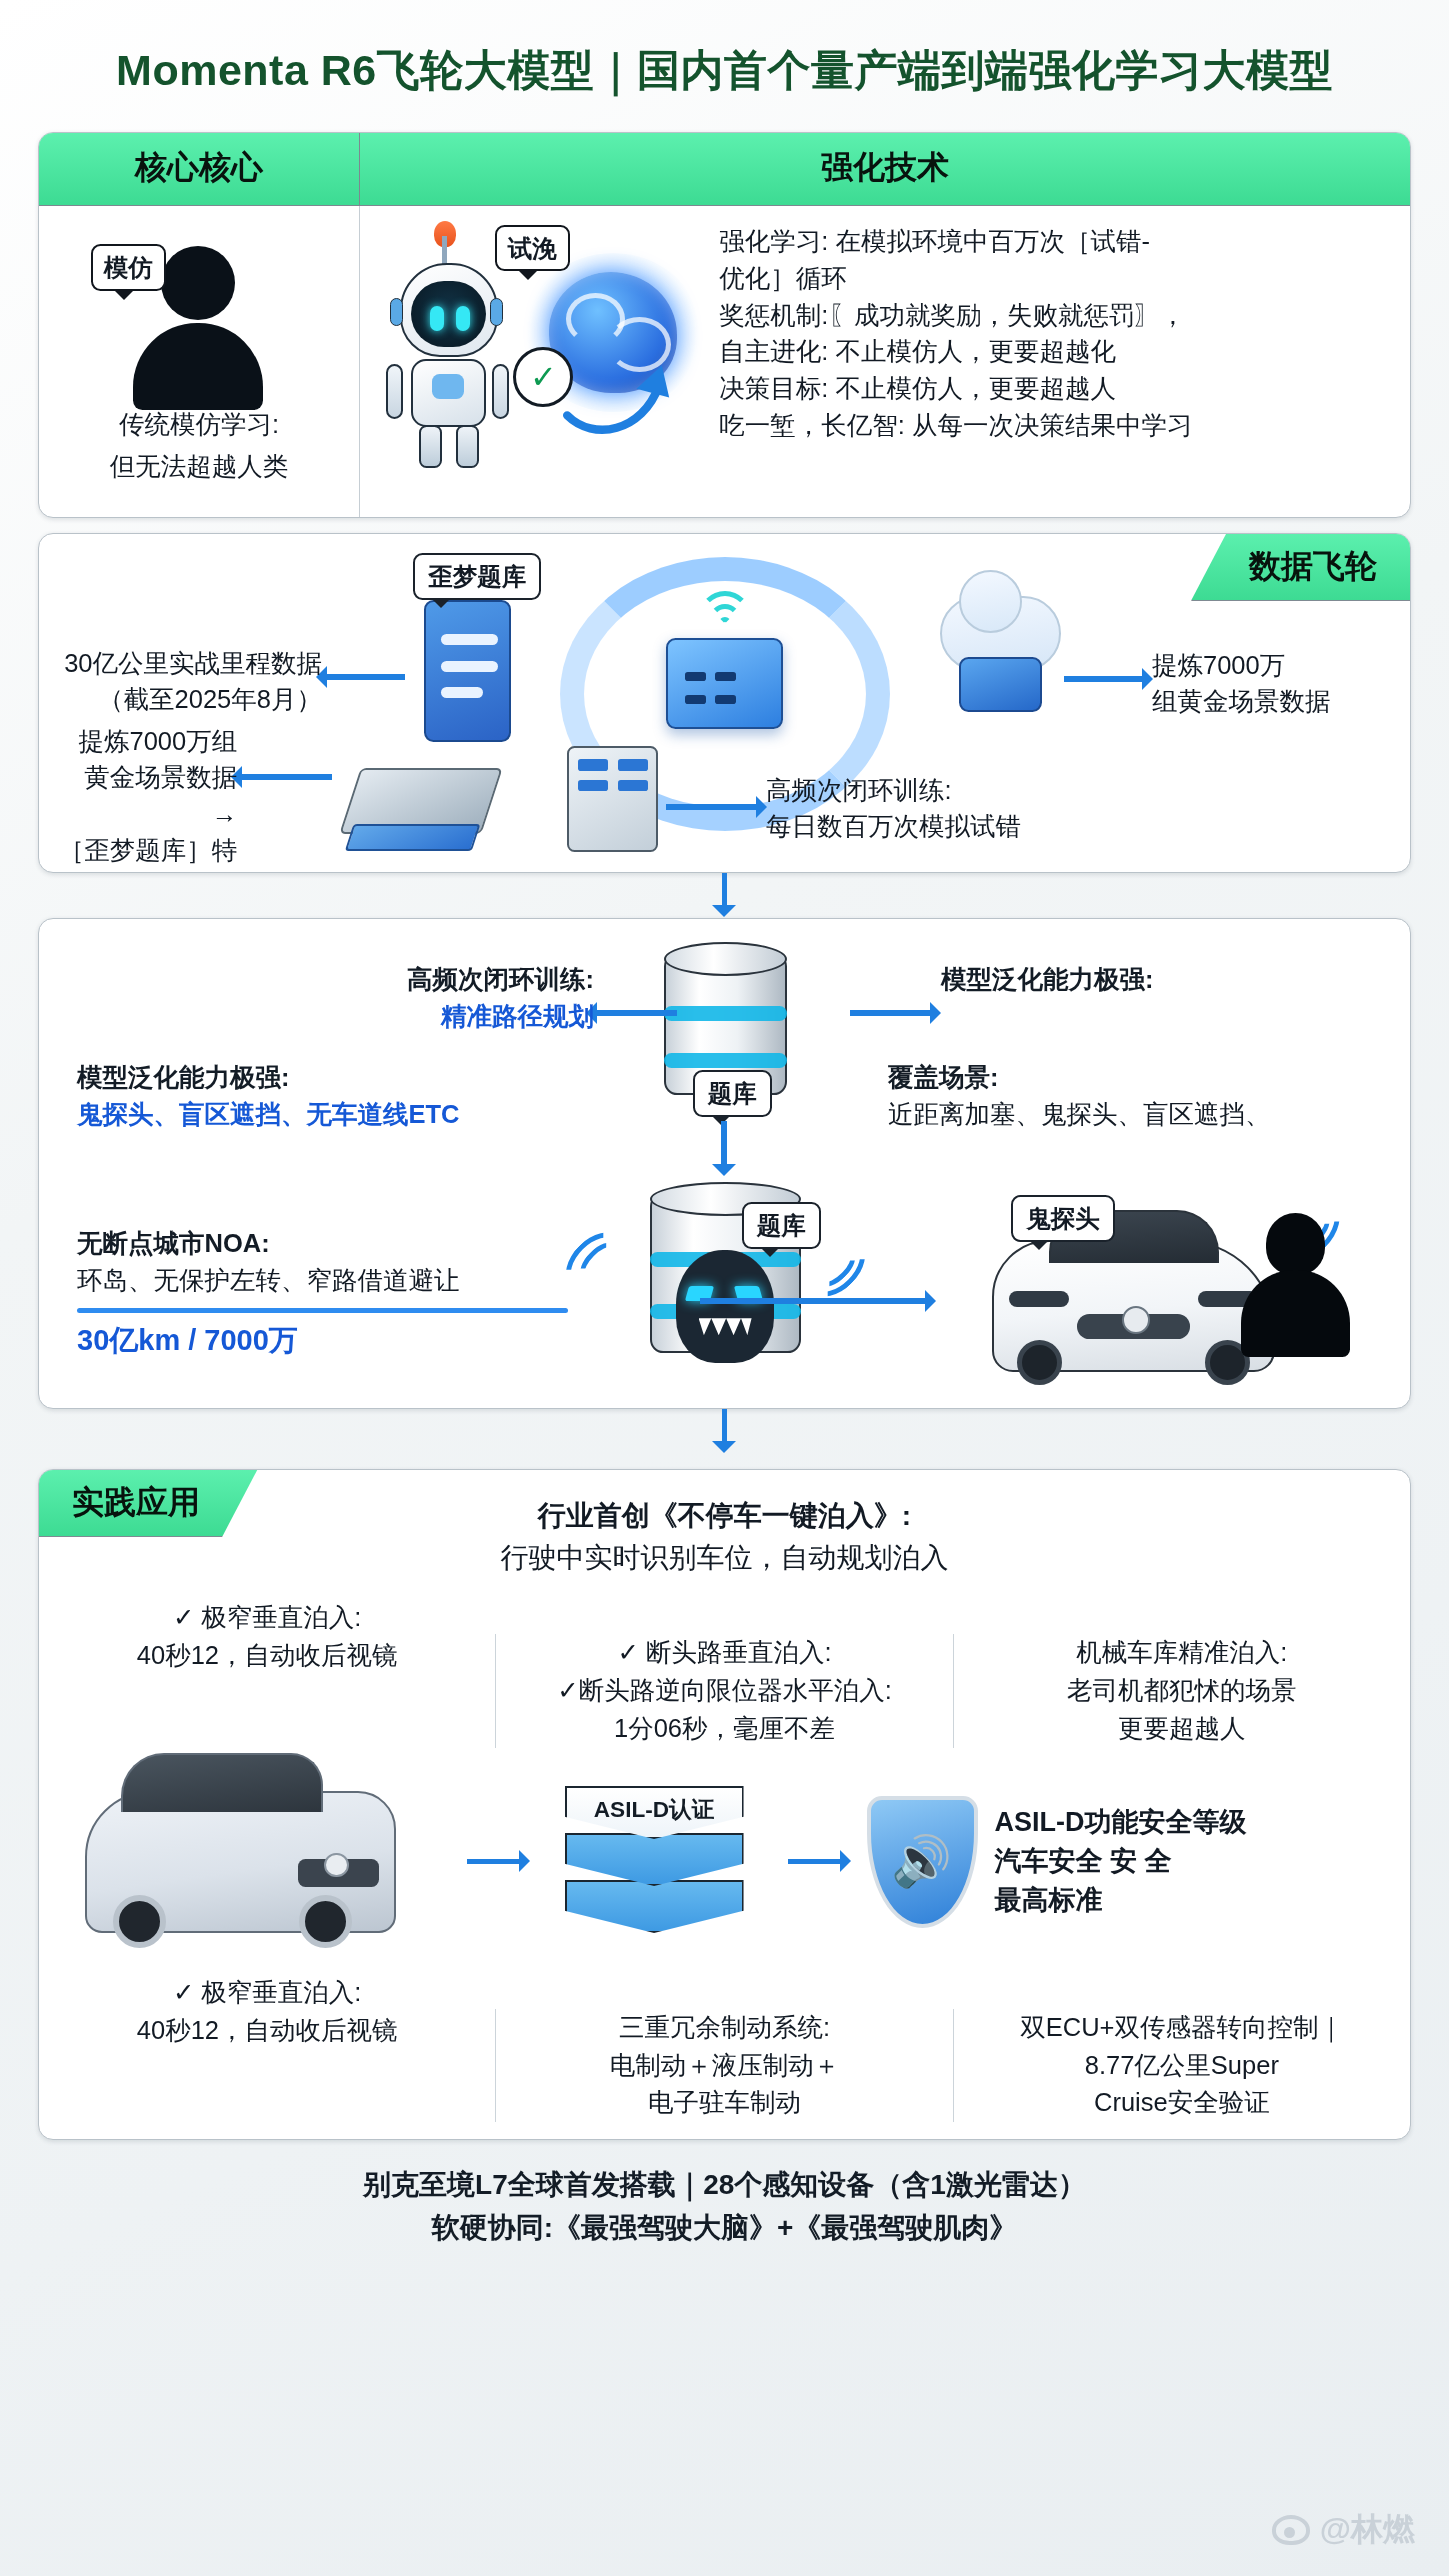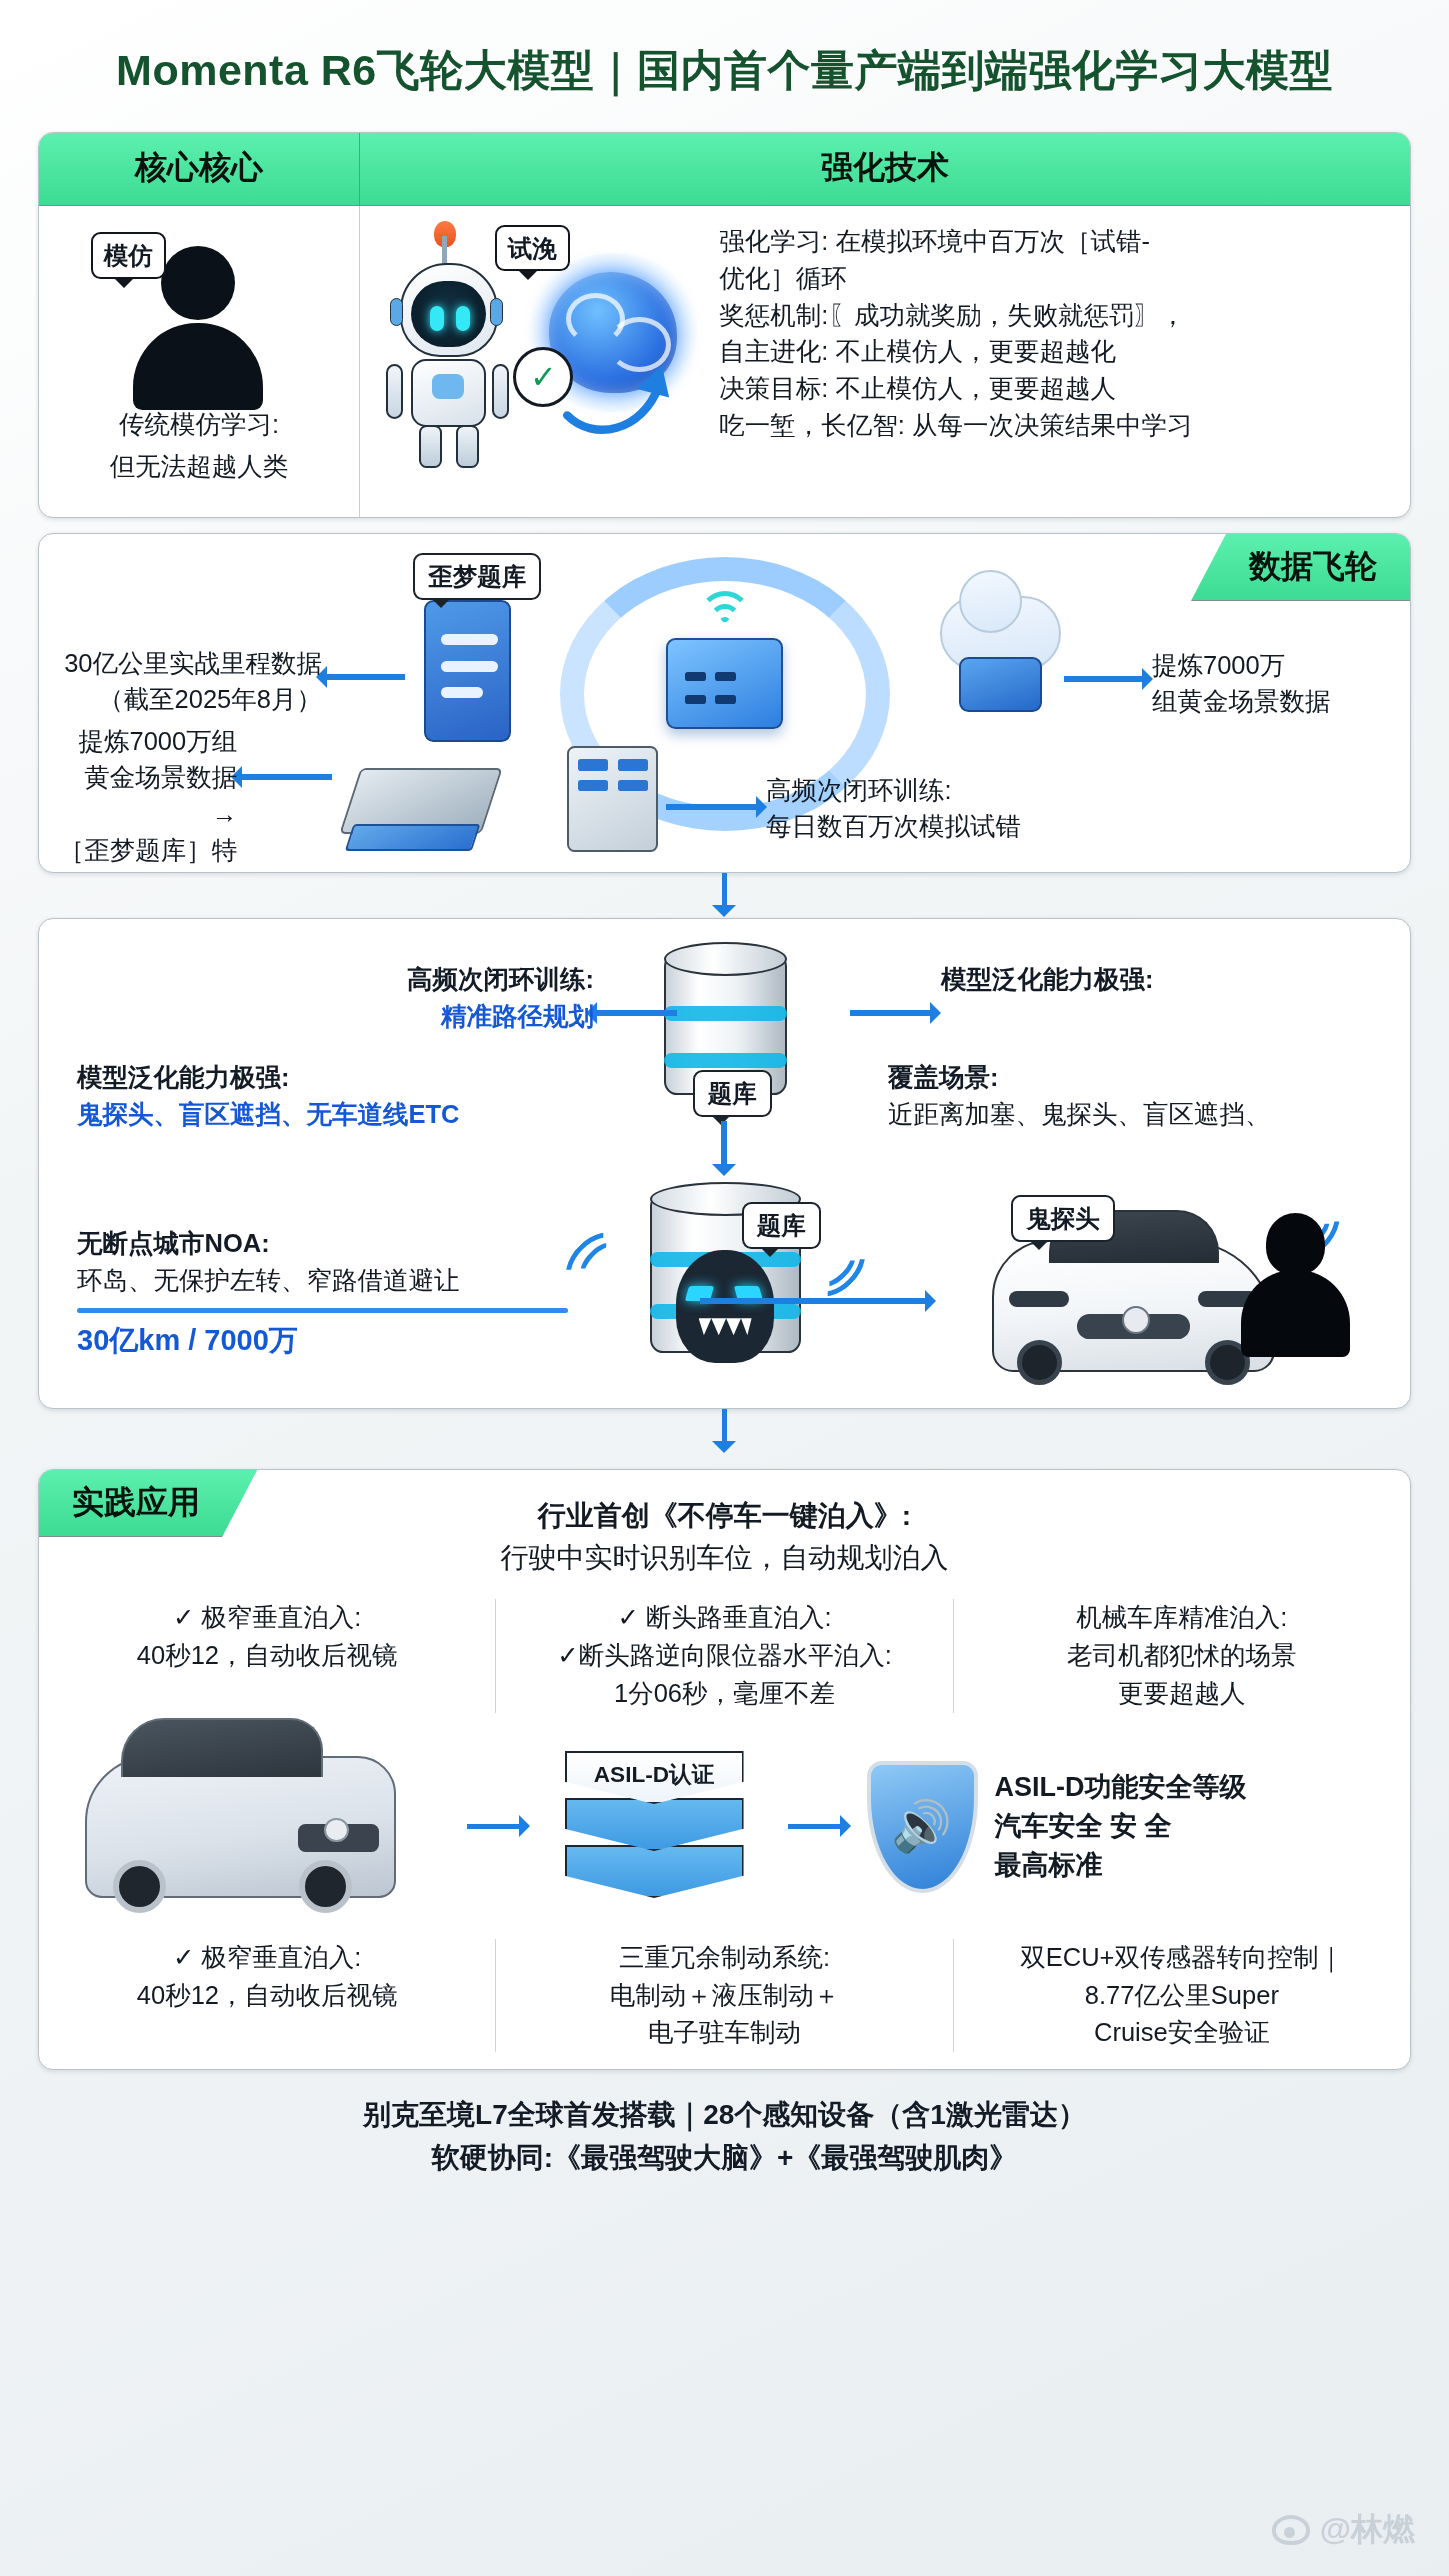--- a/index.html
+++ b/index.html
@@ -262,21 +262,21 @@
   .pedestrian .t{width:109px;height:87px;background:#05090d;border-radius:53px 53px 7.5px 7.5px;margin-top:-5.7px;}
 
   
   #card-app{ margin-top:15px; padding-bottom:17px; }
   .app-head{ text-align:center; font-size:28px;font-weight:bold;line-height:1.5;
     padding:24.5px 0 7.5px; }
   .app-head .sub{ font-weight:normal; }
   .three{ display:flex; margin-top:13.2px; }
   .three .colc{ flex:1; padding:0 15px; text-align:center;
     font-size:25.5px;line-height:1.48; }
-  .three .colc + .colc{ border-left:1.9px solid #ccd4da; }
+  .three .colc + .colc{ border-left:1.9px solid #ccd4da;margin-top:35px; }
   .mid-row{ display:flex; align-items:center; margin-top:15px; min-height:198px; }
   .mid-row .slot{ flex:1; display:flex; align-items:center; justify-content:center; position:relative; }
   .bigsuv{
     position:relative;width:311px;height:142px;
     background:linear-gradient(172deg,#eef2f7 0%,#dbe2ea 55%,#bcc6d1 100%);
     border:2.8px solid #616c78;border-radius:66px 38px 17px 17px;
   }
   .bigsuv .win{position:absolute;left:34px;top:-40px;width:202px;height:59px;
     background:linear-gradient(172deg,#4a555f,#2d353d);border:2.8px solid #616c78;
     border-bottom:none;border-radius:43px 32px 0 0;}
@@ -324,21 +324,21 @@
       <div class="cell left">核心核心</div>
       <div class="cell right">强化技术</div>
     </div>
     <div class="grid-body">
       <div class="col-left">
         <div class="person-wrap">
           <div class="person">
             <div class="head"></div>
             <div class="body"></div>
           </div>
-          <div class="bubble" style="left:0;top:11px">模仿</div>
+          <div class="bubble" style="left:0;top:23px">模仿</div>
         </div>
         <div class="cap">传统模仿学习:</div>
         <div class="cap">但无法超越人类</div>
       </div>
 
       <div class="col-right">
         <div class="robot">
           <div class="bulb"></div>
           <div class="antenna"></div>
           <div class="head"></div>

